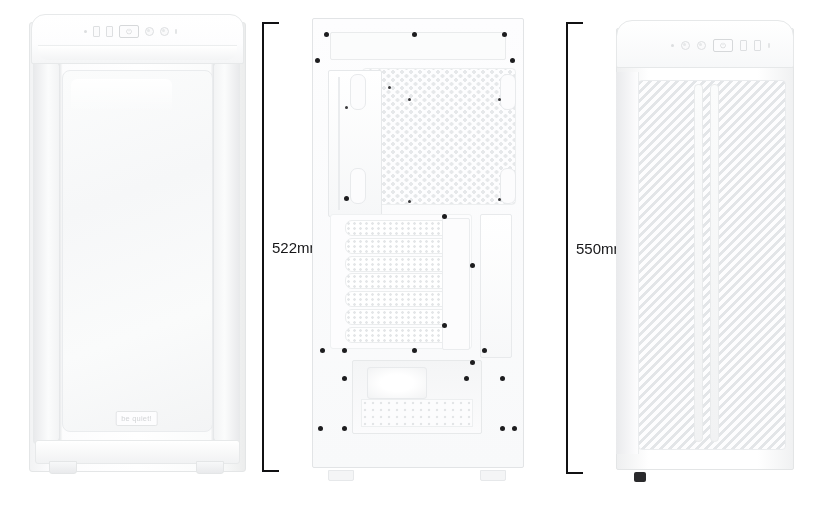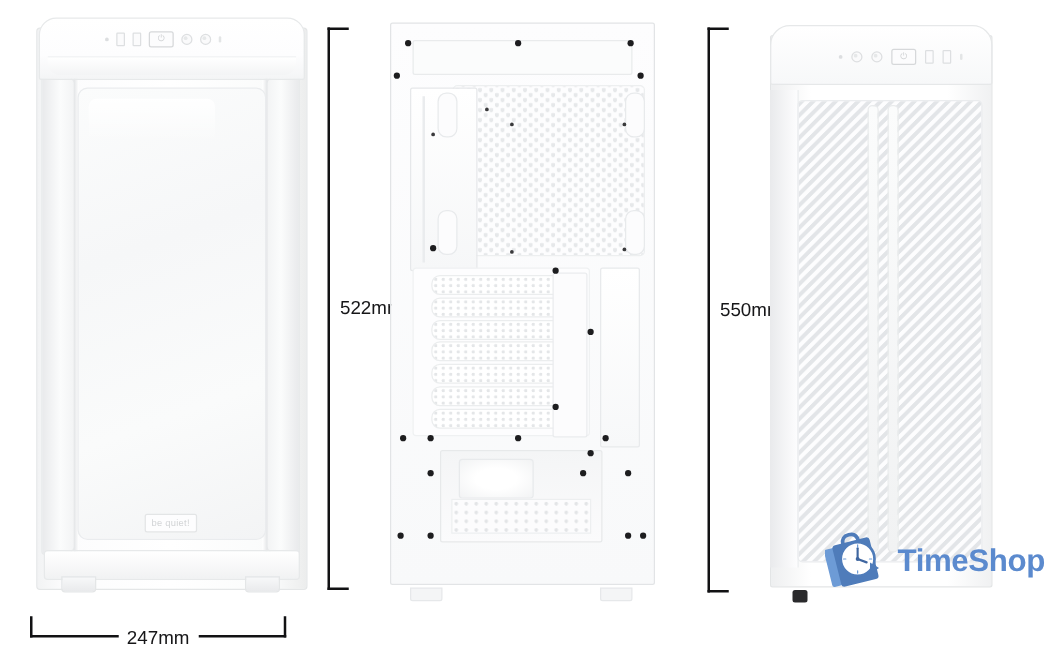--- a/index.html
+++ b/index.html
@@ -206,26 +206,20 @@
       </div>
     </div>
 
     <div class="fv-logo">be quiet!</div>
 
     <div class="fv-base"></div>
     <div class="fv-foot l"></div>
     <div class="fv-foot r"></div>
   </div>
 
-  <div class="dim-h" style="left:24px;top:492px;width:205px;height:18px;">
-    <div class="bar" style="width:205px;"></div>
-    <div class="tick" style="left:0;"></div>
-    <div class="tick" style="left:203px;"></div>
-    <div class="label">247mm</div>
-  </div>
 
   <div class="dim-v" style="left:262px;top:22px;width:20px;height:450px;">
     <div class="bar" style="height:450px;"></div>
     <div class="tick" style="top:0;"></div>
     <div class="tick" style="top:448px;"></div>
     <div class="label" style="top:225px;">522mm</div>
   </div>
 
   <div class="case" id="interior-view">
     <div class="iv-body"></div>
@@ -313,35 +307,14 @@
           </span>
         <span class="io-usb"></span>
         <span class="io-usb"></span>
         <span class="io-led"></span>
       </div>
     </div>
 
     <div class="sv-foot"></div>
   </div>
 
-  <div id="timeshop-logo">
-    <svg width="60" height="58" viewBox="0 0 60 58">
-      <g transform="rotate(-14 30 29)">
-        <rect x="2" y="12" width="17" height="34" rx="2" fill="#6d9bd6"></rect>
-        <rect x="10" y="10" width="34" height="38" rx="3" fill="#4f7cba"></rect>
-        <path d="M20 11 q0-7 7-7 t7 7" fill="none" stroke="#4f7cba" stroke-width="3.2"></path>
-      </g>
-      <circle cx="29" cy="27" r="15" fill="#ffffff" stroke="#4f7cba" stroke-width="2.4"></circle>
-      <circle cx="29" cy="27" r="1.7" fill="#3f66a0"></circle>
-      <line x1="29" y1="27" x2="29" y2="17.5" stroke="#3f66a0" stroke-width="1.9" stroke-linecap="round"></line>
-      <line x1="29" y1="27" x2="37" y2="30" stroke="#3f66a0" stroke-width="1.9" stroke-linecap="round"></line>
-      <g stroke="#6d9bd6" stroke-width="1.1" stroke-linecap="round">
-        <line x1="29" y1="14.5" x2="29" y2="16.5"></line>
-        <line x1="29" y1="37.5" x2="29" y2="39.5"></line>
-        <line x1="16.5" y1="27" x2="18.5" y2="27"></line>
-        <line x1="39.5" y1="27" x2="41.5" y2="27"></line>
-      </g>
-      <path d="M40 30 l8 5 -8 5 z" fill="#4f7cba"></path>
-    </svg>
-    <span class="logo-text">TimeShop</span>
-  </div>
 
 </div>
 
 </body></html>

